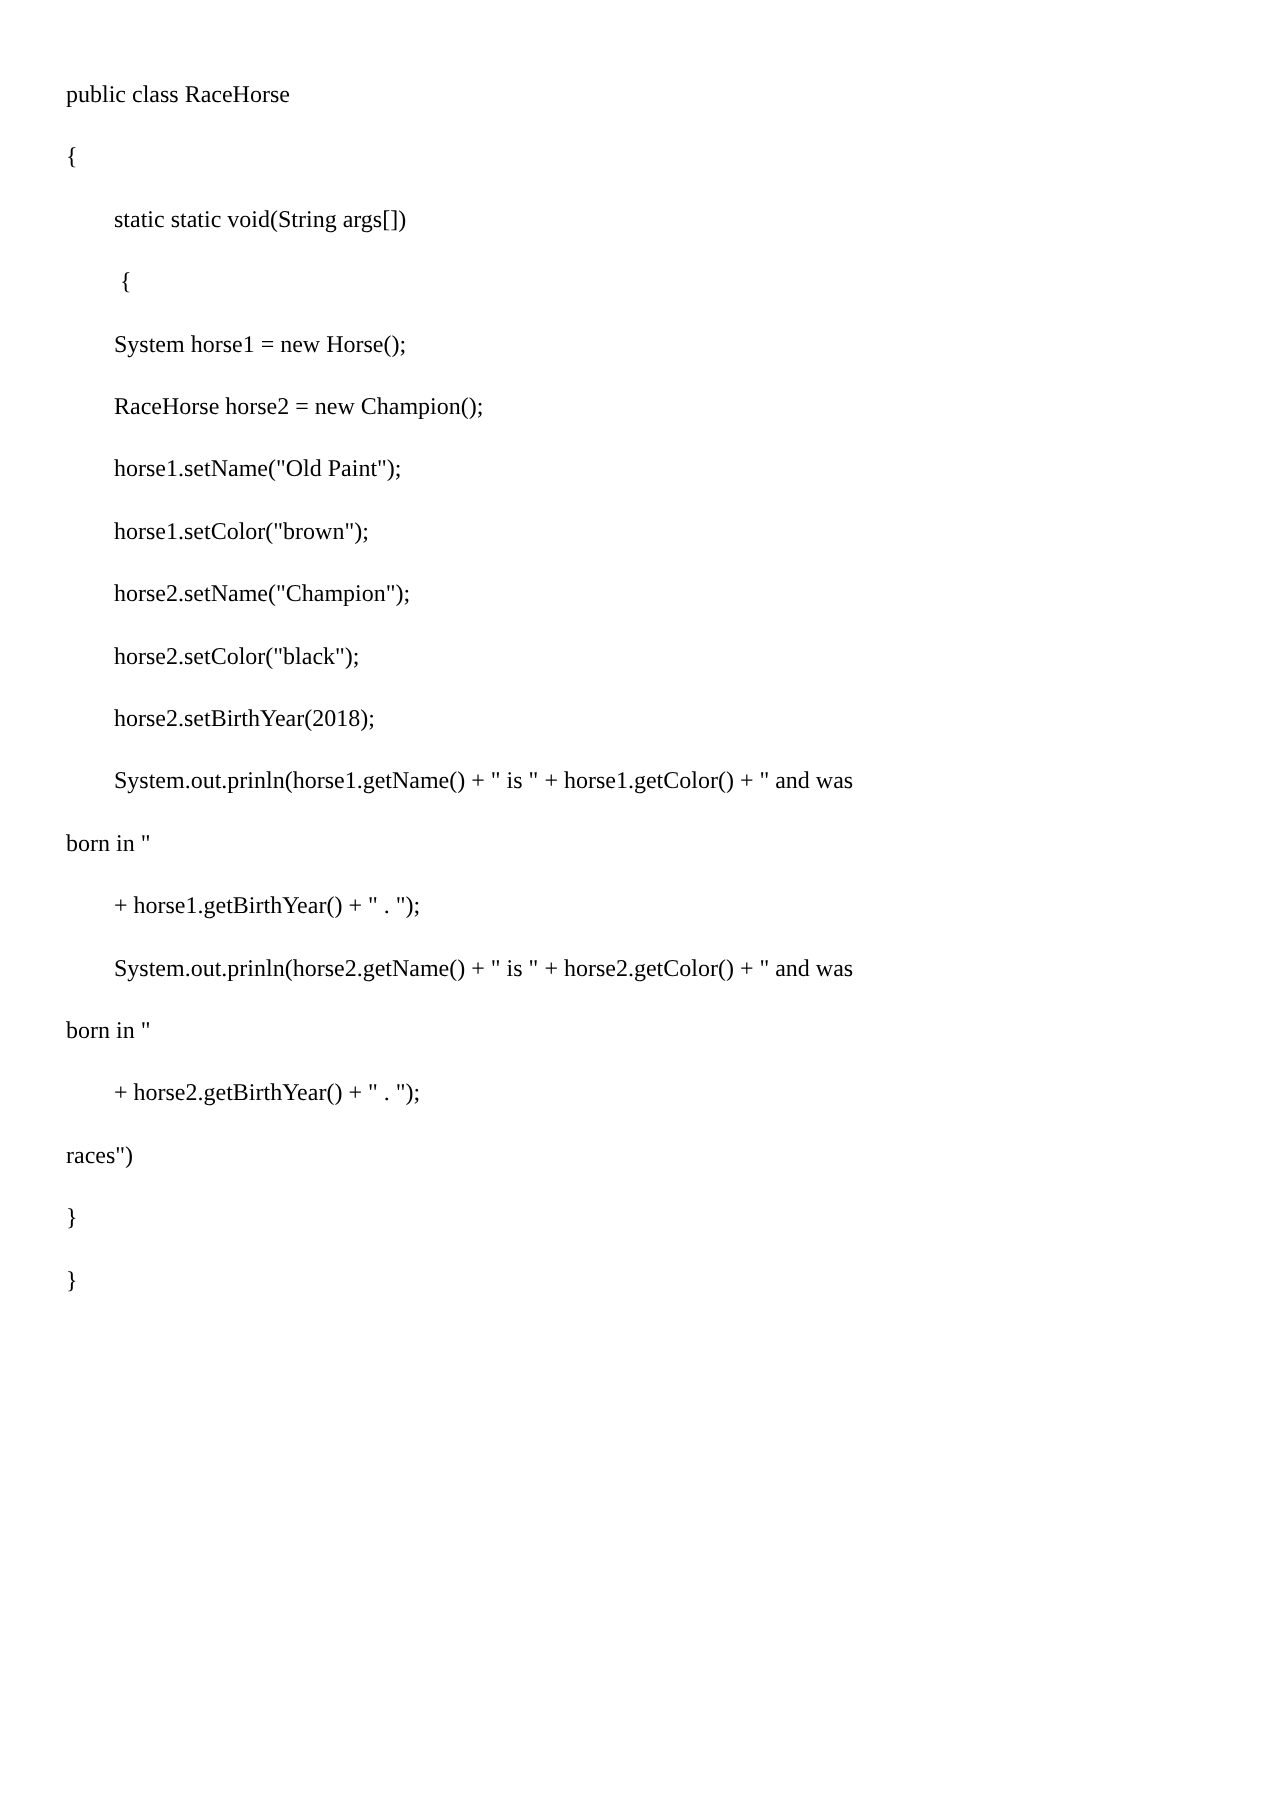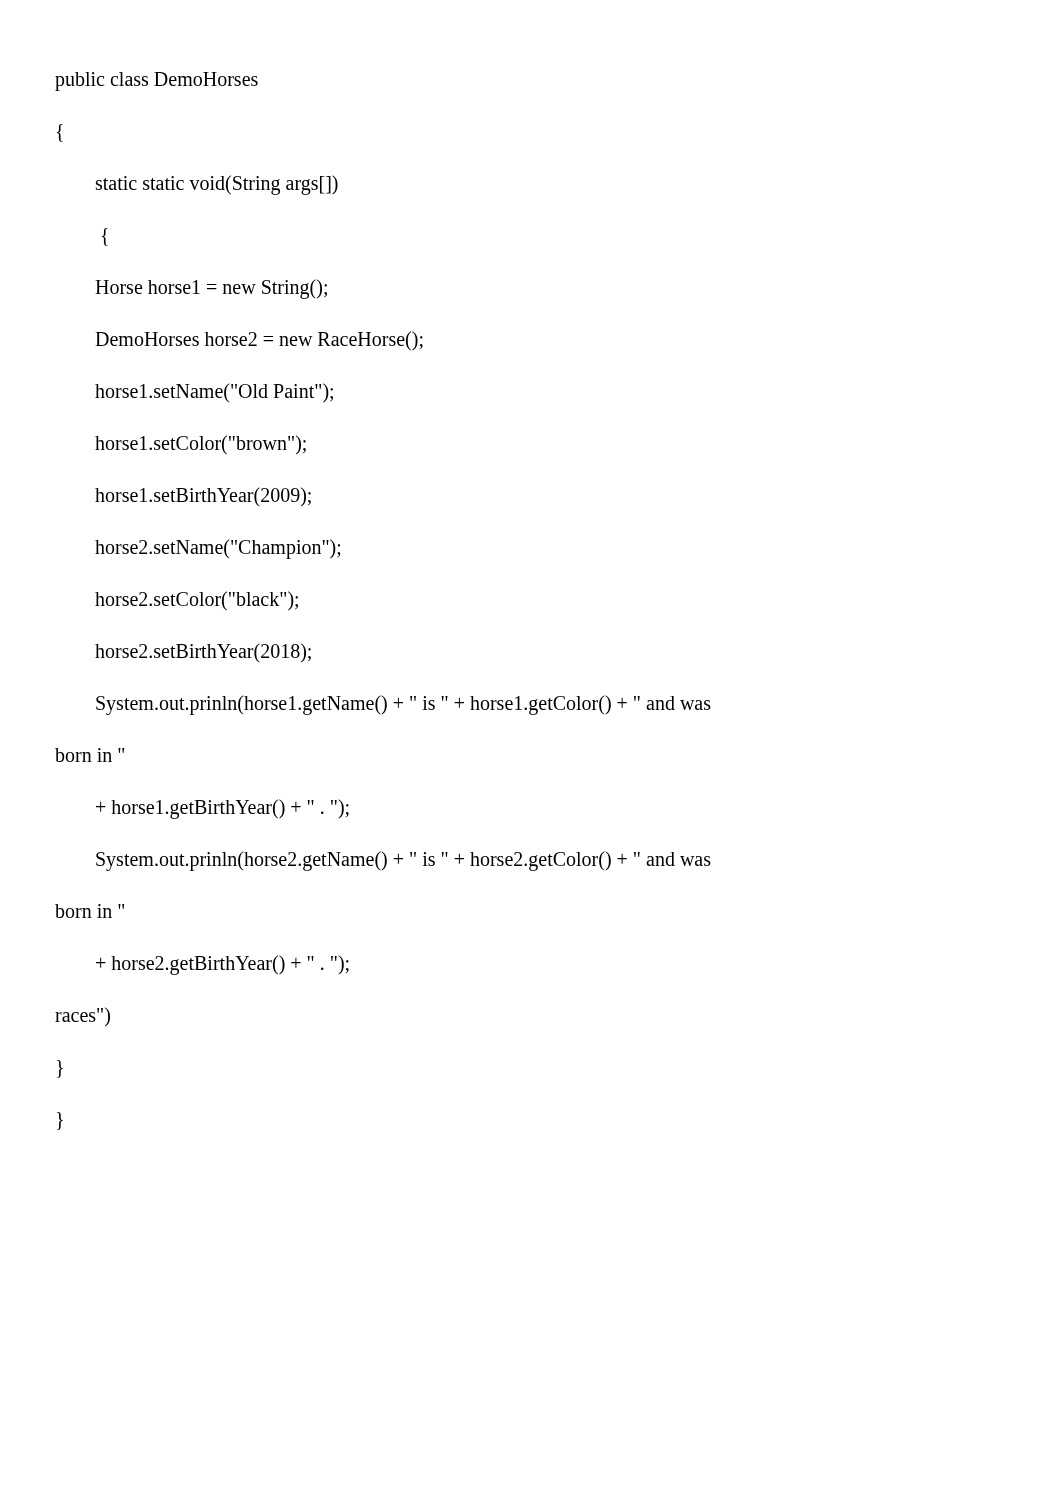--- a/index.html
+++ b/index.html
@@ -19,29 +19,28 @@
     }
     .code-block {
       white-space: pre;
       font-family: "Times New Roman", Times, serif;
     }
   </style>
 </head>
 <body>
 
 <div class="code-block">
-<div>public class DemoHorses</div>
+<div>public class RaceHorse</div>
 <div>{</div>
 <div>        static static void(String args[])</div>
 <div>         {</div>
-<div>        Horse horse1 = new String();</div>
-<div>        DemoHorses horse2 = new RaceHorse();</div>
+<div>        System horse1 = new Horse();</div>
+<div>        RaceHorse horse2 = new Champion();</div>
 <div>        horse1.setName("Old Paint");</div>
 <div>        horse1.setColor("brown");</div>
-<div>        horse1.setBirthYear(2009);</div>
 <div>        horse2.setName("Champion");</div>
 <div>        horse2.setColor("black");</div>
 <div>        horse2.setBirthYear(2018);</div>
 <div>        System.out.prinln(horse1.getName() + " is " + horse1.getColor() + " and was</div>
 <div>born in "</div>
 <div>        + horse1.getBirthYear() + " . ");</div>
 <div>        System.out.prinln(horse2.getName() + " is " + horse2.getColor() + " and was</div>
 <div>born in "</div>
 <div>        + horse2.getBirthYear() + " . ");</div>
 <div>races")</div>

